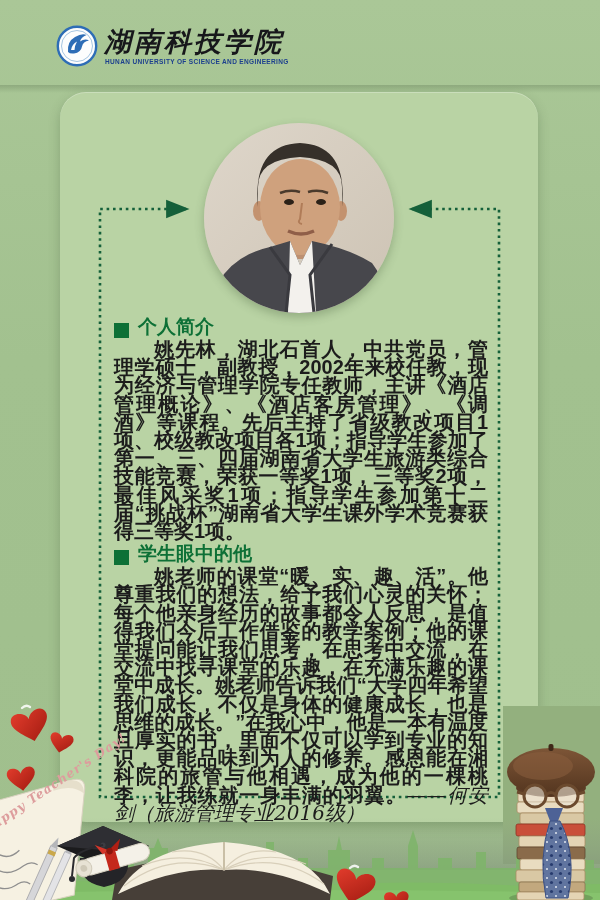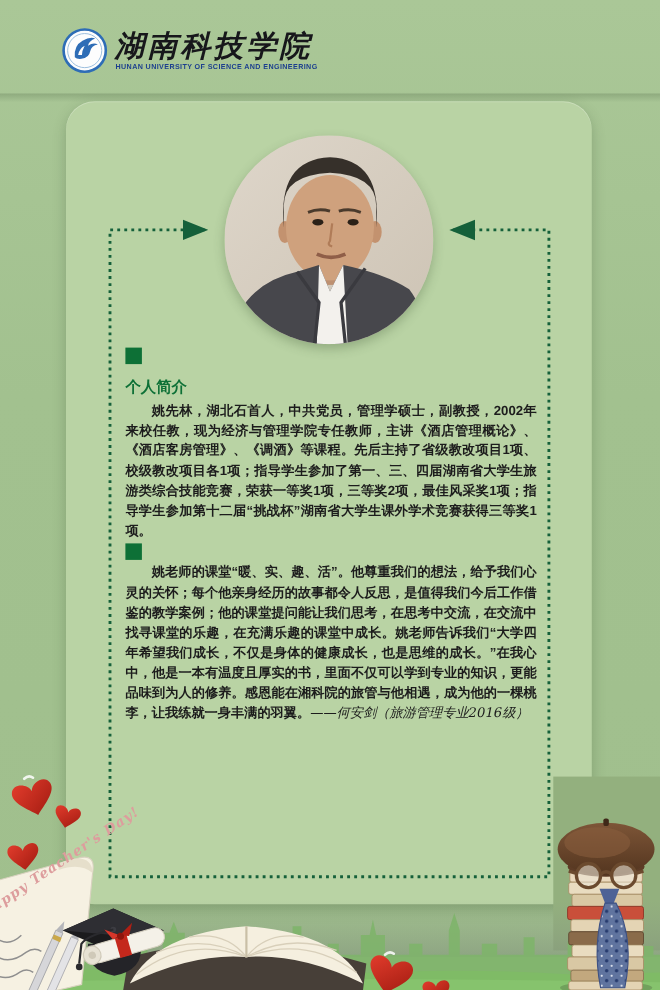--- a/index.html
+++ b/index.html
@@ -18,24 +18,24 @@
   
   .card{position:absolute;left:60px;top:92px;width:478px;height:730px;border-radius:26px;
     background:#b9d3a4;box-shadow:0 5px 12px rgba(55,80,45,.28), inset 0 1px 0 rgba(255,255,255,.25);}
   .dark-panel{position:absolute;left:503px;top:706px;width:97px;height:158px;background:#93b07e;}
   .dash-svg{position:absolute;left:0;top:0;width:600px;height:900px;pointer-events:none;}
   
   .photo{position:absolute;left:204px;top:123px;width:190px;height:190px;border-radius:50%;
     overflow:hidden;box-shadow:0 4px 10px rgba(55,80,45,.30);}
   
   .content{position:absolute;left:114px;top:316px;width:374px;color:#1c1c1c;}
-  .sec-title{display:flex;align-items:flex-start;gap:9px;color:#0d7036;font-size:14px;
-    font-weight:bold;line-height:22px;margin:0 0 2px;flex-direction:column;}
+  .sec-title{display:flex;align-items:flex-end;gap:9px;color:#0d7036;font-size:19px;
+    font-weight:bold;line-height:22px;margin:0 0 2px;}
   .sq{width:15px;height:15px;background:#0d7036;flex:0 0 auto;}
-  .content p{margin:0 0 3px;font-size:12px;line-height:18.2px;font-weight:bold;
+  .content p{margin:0 0 3px;font-size:20px;line-height:18.2px;font-weight:bold;
     text-align:justify;text-indent:2em;}
   .sig{font-family:"DejaVu Serif",serif;font-style:italic;font-weight:normal;}
   
   .deco{position:absolute;left:0;top:700px;width:600px;height:200px;}
 </style>
 </head>
 <body>
 
 <div class="page">
 
@@ -94,20 +94,21 @@
 
     <div class="sec-title">
       <span class="sq"></span>
       <span>个人简介</span>
     </div>
     <p>姚先林，湖北石首人，中共党员，管理学硕士，副教授，2002年来校任教，现为经济与管理学院专任教师，主讲《酒店管理概论》、《酒店客房管理》、《调酒》等课程。先后主持了省级教改项目1项、校级教改项目各1项；指导学生参加了第一、三、四届湖南省大学生旅游类综合技能竞赛，荣获一等奖1项，三等奖2项，最佳风采奖1项；指导学生参加第十二届“挑战杯”湖南省大学生课外学术竞赛获得三等奖1项。</p>
 
 
     <div class="sec-title">
       <span class="sq"></span>
+      <span>学生眼中的他</span>
     </div>
     <p><span>姚老师的课堂“暖、实、趣、活”。他尊重我们的想法，给予我们心灵的关怀；每个他亲身经历的故事都令人反思，是值得我们今后工作借鉴的教学案例；他的课堂提问能让我们思考，在思考中交流，在交流中找寻课堂的乐趣，在充满乐趣的课堂中成长。姚老师告诉我们“大学四年希望我们成长，不仅是身体的健康成长，也是思维的成长。”在我心中，他是一本有温度且厚实的书，里面不仅可以学到专业的知识，更能品味到为人的修养。感恩能在湘科院的旅管与他相遇，成为他的一棵桃李，让我练就一身丰满的羽翼。</span><span class="sig">——何安剑（旅游管理专业2016级）</span></p>
   </div>
 
   <svg class="deco" viewBox="0 0 600 200">
     <defs>
       <linearGradient id="skyfade" x1="0" y1="0" x2="0" y2="1">
         <stop offset="0" stop-color="#8a9a85" stop-opacity="0"></stop>
         <stop offset="1" stop-color="#7f8f7a" stop-opacity="0.55"></stop>
       </linearGradient>

